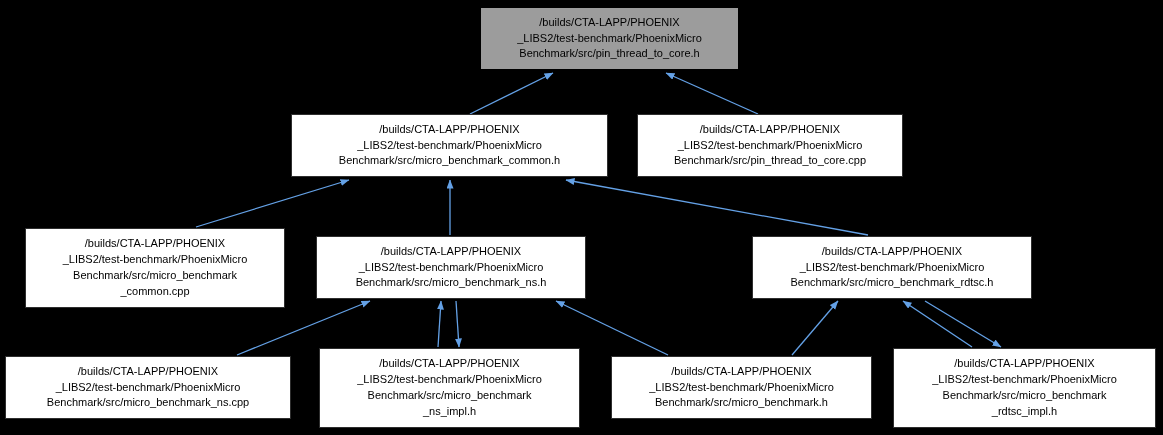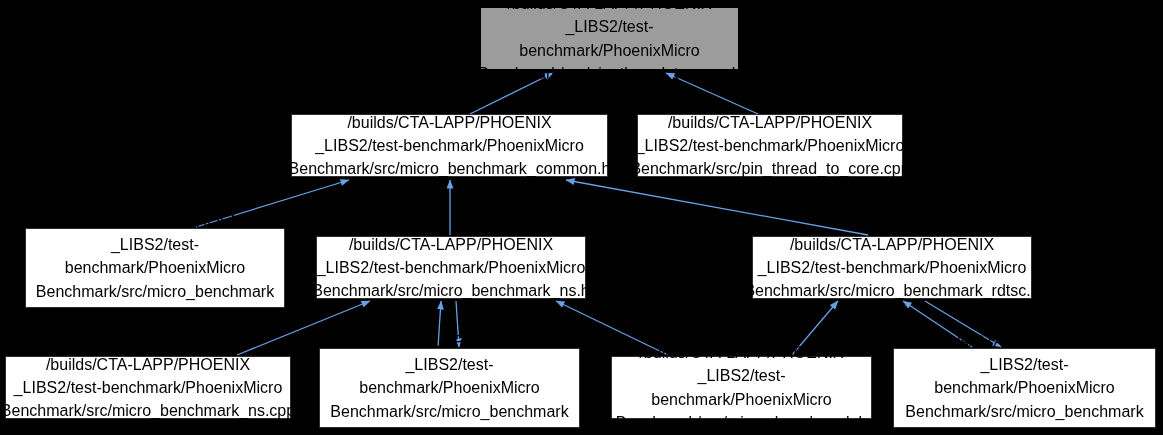--- a/index.html
+++ b/index.html
@@ -23,21 +23,21 @@
   .node {
     position: absolute;
     box-sizing: border-box;
     background: #ffffff;
     border: 1px solid #2e2e2e;
     color: #000000;
     display: flex;
     align-items: center;
     justify-content: center;
     text-align: center;
-    font-size: 16px;
+    font-size: 11px;
     line-height: 1.45;
     z-index: 1;
     cursor: pointer;
   }
   .node .label {
     white-space: pre-line;
     padding: 1px 4px;
   }
   .node.highlighted {
     background: #9c9c9c;

